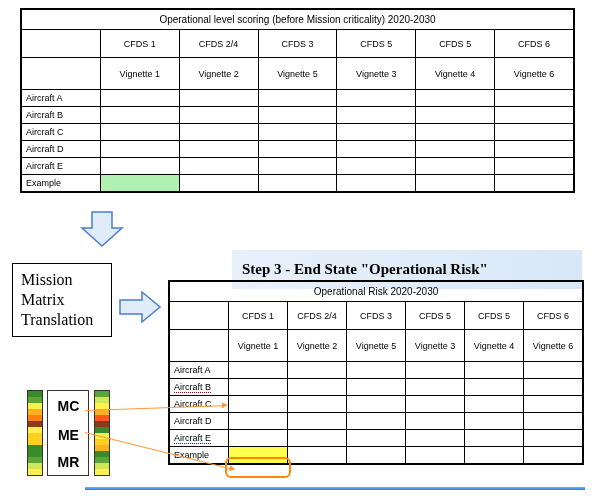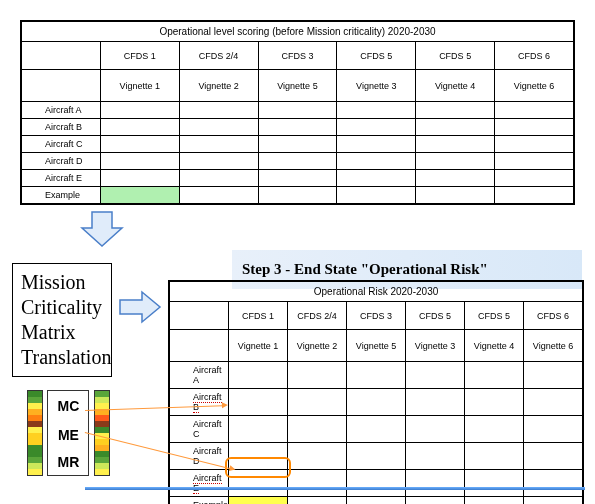--- a/index.html
+++ b/index.html
@@ -29,21 +29,21 @@
   }
   .title-cell {
     font-size: 10px;
     font-weight: normal;
     padding: 4px;
   }
   .col-first { width: 70px; }
   .header-row td { height: 28px; }
   .vignette-row td { height: 32px; }
   .data-row td { height: 16px; }
-  .data-row .row-label { text-align: left; padding-left: 23px; font-size: 9px; }
+  .data-row .row-label { text-align: left; padding-left: 4px; font-size: 9px; }
   .example-highlight { background: #b0f0b0; }
   .example-highlight2 { background: #ffff4d; }
   .orange-box {
     position: absolute;
     border: 2px solid #ff8800;
     border-radius: 6px;
     pointer-events: none;
   }
   .step-label {
     position: absolute;
@@ -51,21 +51,21 @@
     font-family: "Times New Roman", serif;
     font-weight: bold;
     font-size: 15px;
     padding: 11px 10px;
   }
   .mission-box {
     position: absolute;
     border: 1px solid #000;
     padding: 6px 8px;
     font-family: "Times New Roman", serif;
-    font-size: 20px;
+    font-size: 16px;
     line-height: 1.25;
     background: #fff;
   }
   .block-arrow {
     position: absolute;
   }
   .color-chart {
     position: absolute;
     padding-left: 22px;
   }
@@ -109,21 +109,21 @@
     height: 3px;
     background: linear-gradient(to bottom, #6bb0ff, #3a7acc);
   }
   .red-underline {
     border-bottom: 1px dotted #cc0000;
   }
 </style>
 </head>
 <body>
 
-<div class="table-wrap" style="left:20px; top:20px; width:555px;">
+<div class="table-wrap" style="left:20px; top:8px; width:555px;">
   <table>
     <tbody>
         <tr>
           <td colspan="7" class="title-cell">Operational level scoring (before Mission criticality) 2020-2030</td>
         </tr>
     <tr class="header-row">
       <td class="col-first"></td>
       <td>CFDS 1</td>
       <td>CFDS 2/4</td>
       <td>CFDS 3</td>
@@ -199,21 +199,20 @@
 </div>
 
 <svg class="block-arrow" style="left:80px; top:210px;" width="44" height="40">
   <path d="M12 2 L32 2 L32 18 L42 18 L22 36 L2 18 L12 18 Z" fill="#e0ecfa" stroke="#4a7fc9" stroke-width="1.5"></path>
 </svg>
 
 <div class="step-label" style="left:232px; top:250px; width:350px;">Step 3 - End State "Operational Risk"</div>
 
 <div class="mission-box" style="left:12px; top:263px; width:100px;">
   <div>Mission</div>
-  <div>Criticality</div>
   <div>Matrix</div>
   <div>Translation</div>
 </div>
 
 <svg class="block-arrow" style="left:118px; top:290px;" width="44" height="34">
   <path d="M2 10 L24 10 L24 2 L42 17 L24 32 L24 24 L2 24 Z" fill="#e0ecfa" stroke="#4a7fc9" stroke-width="1.5"></path>
 </svg>
 
 <div class="table-wrap" style="left:168px; top:280px; width:416px;">
   <table>

